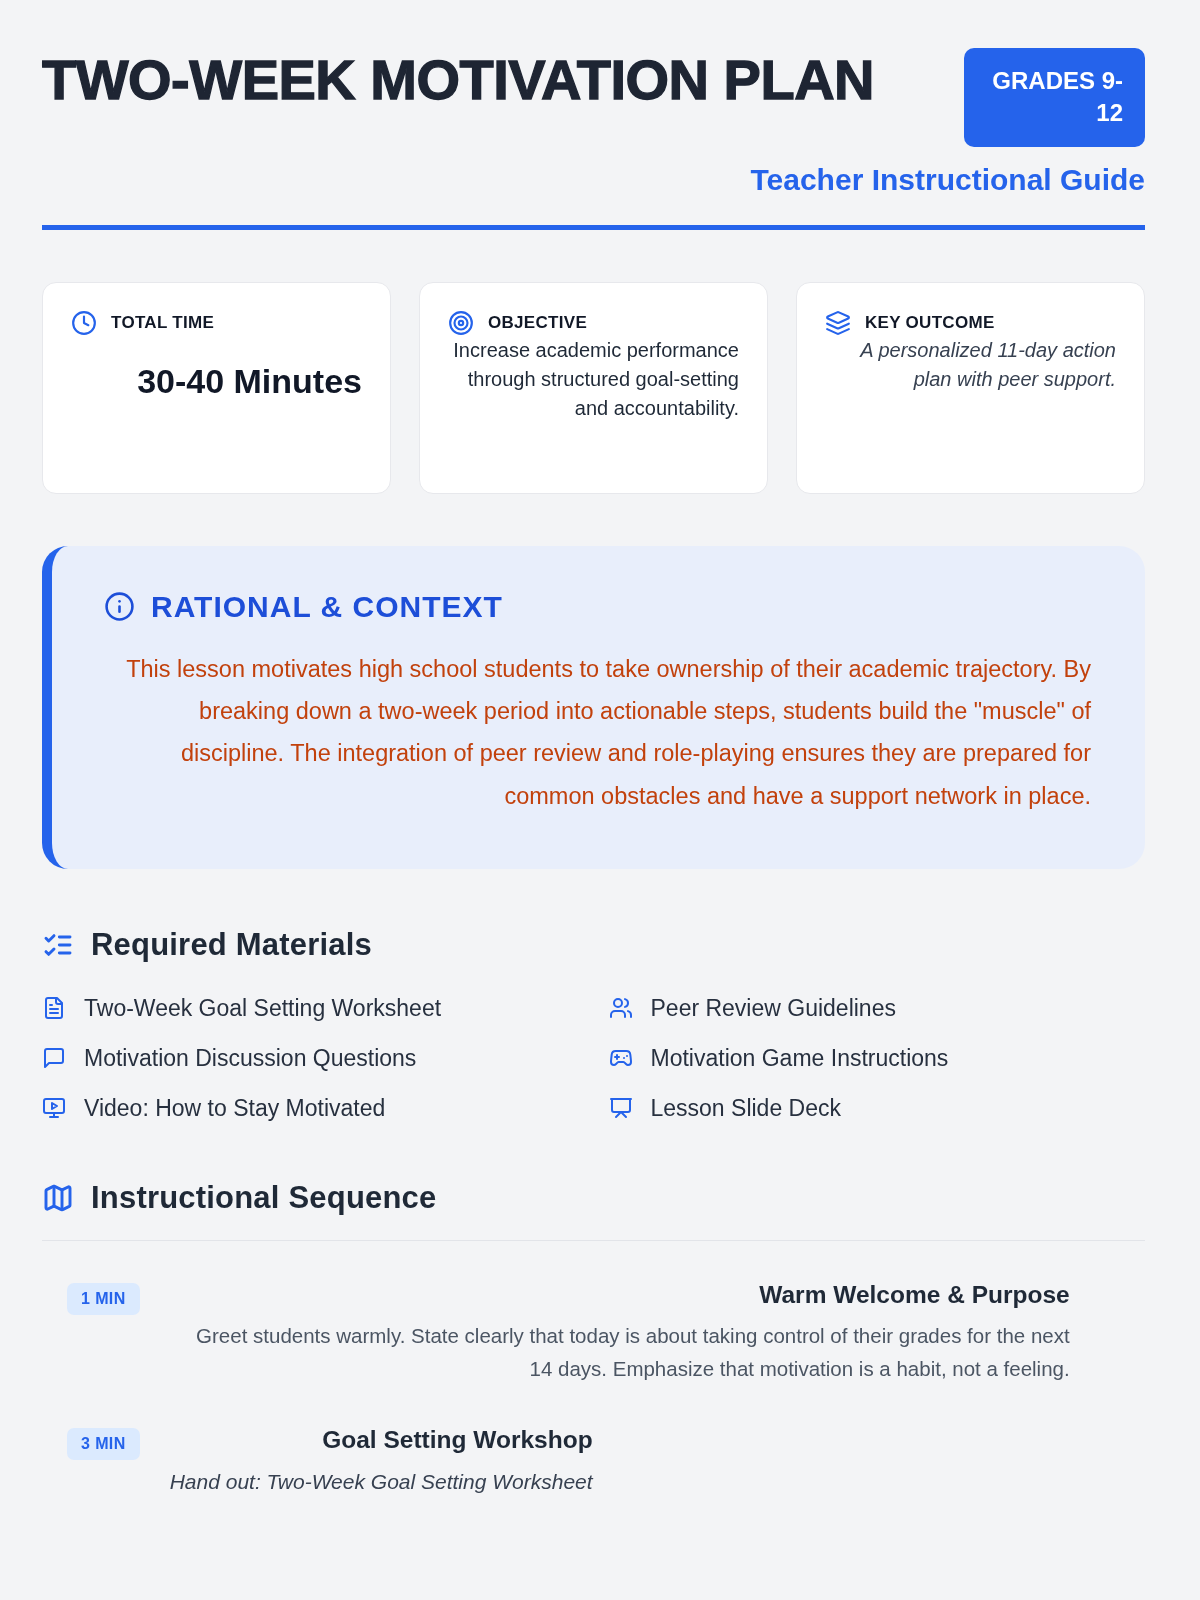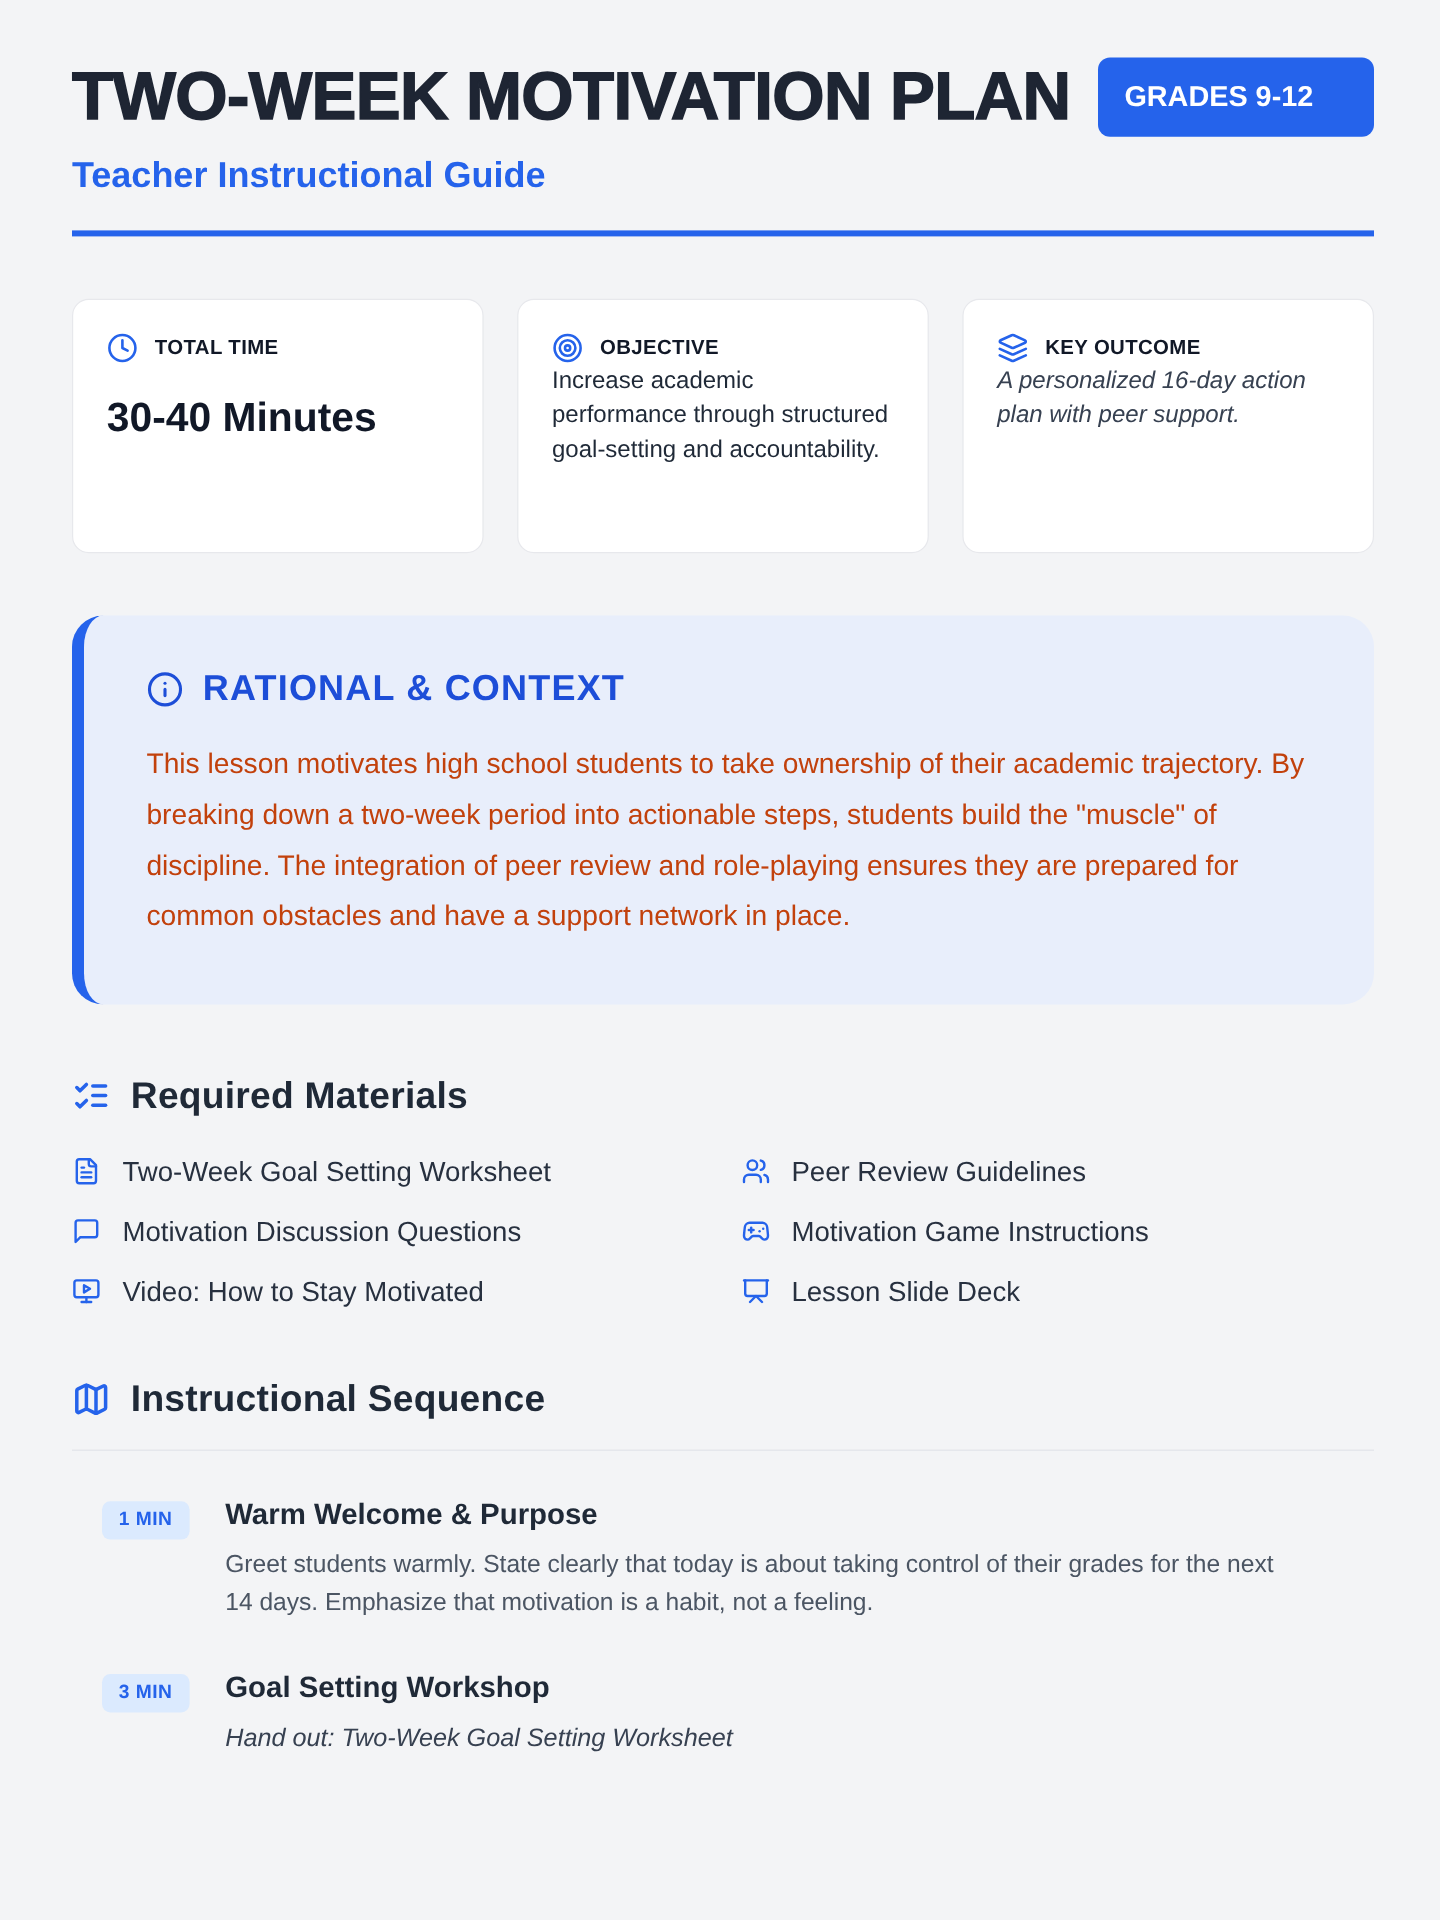--- a/index.html
+++ b/index.html
@@ -3,35 +3,35 @@
 <meta charset="utf-8">
 <style>
   * { box-sizing: border-box; }
   html, body { margin: 0; padding: 0; }
   body {
     width: 1200px; height: 1600px; overflow: hidden;
     background: #f3f4f6;
     font-family: "Liberation Sans", sans-serif;
     color: #1f2937;
   }
-  .page { padding: 46px 55px 0 60px; }
+  .page { padding: 46px 55px 0 42px; text-align: right; }
 
   
   .header-top { display: flex; justify-content: space-between; align-items: flex-start; }
   h1.title {
     margin: 0; max-width: 850px;
     font-size: 56px; line-height: 1.2; font-weight: 900;
     letter-spacing: -0.5px; color: #1e2533;
     -webkit-text-stroke: 1.3px #1e2533;
   }
   .grades-badge {
     background: #2563eb; color: #ffffff;
     font-size: 24px; font-weight: 800; line-height: 1.35;
     padding: 17px 22px; border-radius: 10px;
-    width: 230px; margin-top: 2px;
+    width: 181px; margin-top: 2px;
   }
   .subtitle { margin-top: 16px; font-size: 30px; font-weight: 700; color: #2563eb; }
   .rule { height: 5px; background: #2563eb; margin-top: 28px; }
 
   
   .cards { display: grid; grid-template-columns: repeat(3, 1fr); gap: 28px; margin-top: 52px; }
   .card {
     background: #ffffff; border: 1px solid #e7e8ec; border-radius: 14px;
     padding: 27px 28px; min-height: 212px;
   }
@@ -133,21 +133,21 @@
       <div class="card-head">
         <span class="icon">
           <svg viewBox="0 0 24 24" width="26" height="26" fill="none" stroke="#2563eb" stroke-width="2" stroke-linecap="round" stroke-linejoin="round">
               <path d="m12.83 2.18a2 2 0 0 0-1.66 0L2.6 6.08a1 1 0 0 0 0 1.83l8.58 3.91a2 2 0 0 0 1.66 0l8.58-3.9a1 1 0 0 0 0-1.83Z"></path>
               <path d="m22 17.65-9.17 4.16a2 2 0 0 1-1.66 0L2 17.65"></path>
               <path d="m22 12.65-9.17 4.16a2 2 0 0 1-1.66 0L2 12.65"></path>
             </svg>
         </span>
         <span class="card-label">KEY OUTCOME</span>
       </div>
-      <div class="card-value em">A personalized 16-day action plan with peer support.</div>
+      <div class="card-value em">A personalized 11-day action plan with peer support.</div>
     </div>
 
   </section>
 
   <section class="rationale">
     <div class="rationale-head">
       <span class="icon">
         <svg viewBox="0 0 24 24" width="31" height="31" fill="none" stroke="#1d4ed8" stroke-width="2" stroke-linecap="round" stroke-linejoin="round">
             <circle cx="12" cy="12" r="10"></circle>
             <path d="M12 16v-4"></path>

